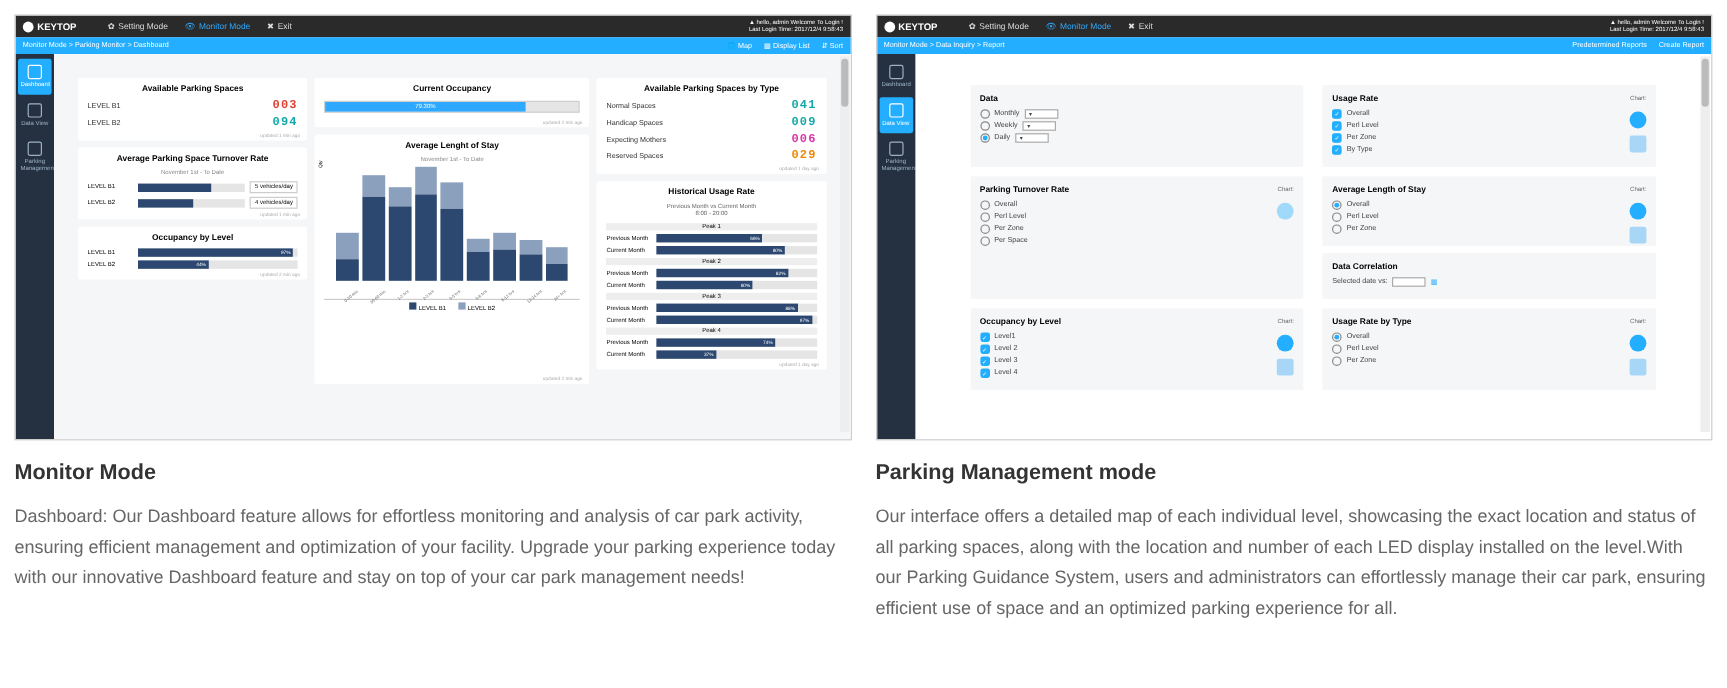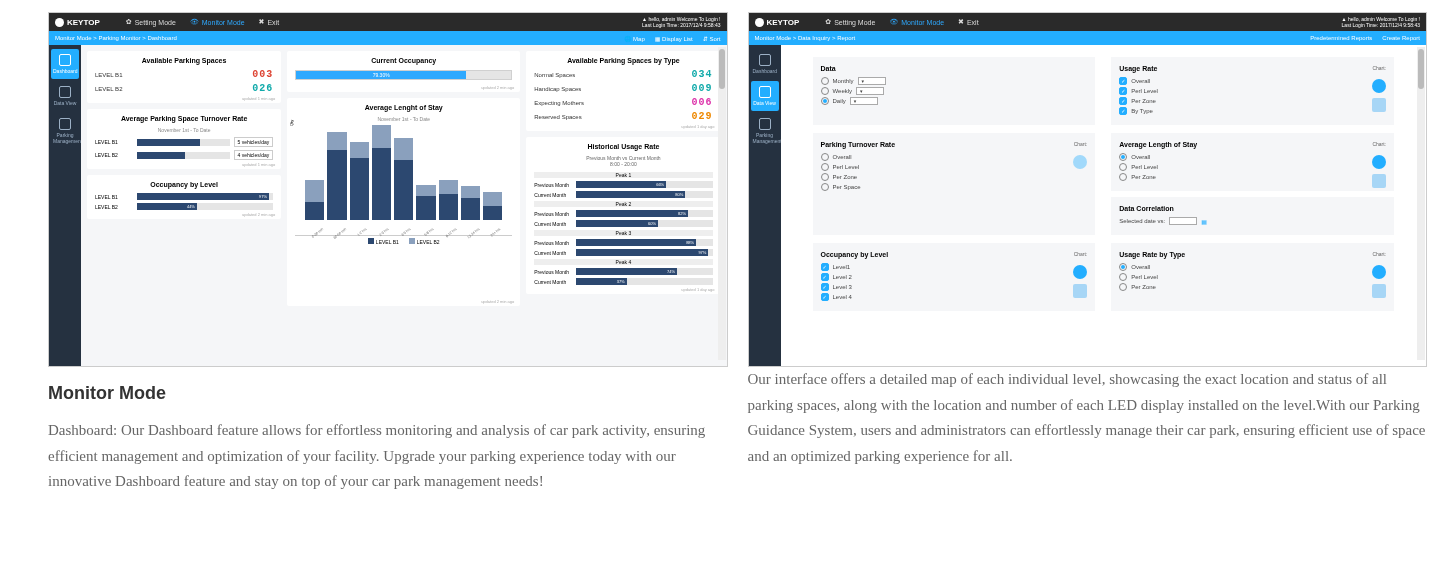--- a/index.html
+++ b/index.html
@@ -1,33 +1,33 @@
 <!DOCTYPE html>
 <html><head>
 <meta charset="utf-8">
 <style>
 *{box-sizing:border-box;margin:0;padding:0;}
 body{font-family:Arial,Helvetica,sans-serif;background:#fff;padding:12px;}
-.page{display:flex;gap:20px;margin-left:36px;}
+.page{display:flex;gap:20px;}
 .col{flex:1;}
 .app{border:1px solid #ccc;background:#fff;position:relative;font-size:7px;height:355px;overflow:hidden;}
 .topbar{background:#2a2a2a;color:#fff;display:flex;align-items:center;height:18px;padding:0 6px;}
 .brand{display:flex;align-items:center;gap:3px;font-weight:bold;font-size:8px;}
 .brand-icon{width:9px;height:9px;background:#fff;border-radius:50%;}
 .topnav{display:flex;gap:14px;margin-left:26px;align-items:center;}
 .topnav-item{display:flex;align-items:center;gap:3px;color:#ddd;}
 .topnav-item.active{color:#2ea9ff;}
 .user-info{margin-left:auto;font-size:5px;text-align:right;line-height:6px;}
 .subbar{background:#23aeff;color:#fff;height:14px;display:flex;align-items:center;padding:0 6px;font-size:6px;}
 .subbar-right{margin-left:auto;display:flex;gap:10px;}
 .sidebar{position:absolute;left:0;top:32px;bottom:0;width:32px;background:#253140;display:flex;flex-direction:column;align-items:center;padding-top:4px;}
 .side-item{width:28px;padding:5px 2px;text-align:center;font-size:5px;color:#9db1c6;margin-bottom:2px;border-radius:2px;}
 .side-item.active{background:#23aeff;color:#fff;}
 .side-icon{width:12px;height:12px;margin:0 auto 2px;border:1px solid currentColor;border-radius:2px;}
-.workspace{position:absolute;left:32px;right:0;top:32px;bottom:0;background:#f5f6f8;padding:6px;overflow:hidden;}
+.workspace{position:absolute;left:32px;right:0;top:32px;bottom:0;background:#f5f6f8;padding:20px;overflow:hidden;}
 .grid{display:grid;grid-template-columns:1fr 1.2fr 1fr;gap:6px;}
 .card{background:#fff;border-radius:2px;padding:6px 8px;position:relative;}
 .card h4{font-size:7px;font-weight:bold;text-align:center;margin-bottom:5px;}
 .card .sub{font-size:5px;text-align:center;color:#888;margin-bottom:4px;}
 .card .foot{position:absolute;bottom:2px;right:6px;font-size:4px;color:#aaa;}
 .kv{display:flex;justify-content:space-between;align-items:center;margin:3px 0;font-size:6px;}
 .kv .lbl{color:#333;}
 .dig{font-family:'Courier New',monospace;font-weight:bold;font-size:10px;letter-spacing:1px;}
 .red{color:#d43;} .cyan{color:#1aa;} .mag{color:#d3a;} .org{color:#e80;}
 .barline{display:flex;align-items:center;gap:4px;margin:3px 0;font-size:5px;}
@@ -59,21 +59,21 @@
 .radio,.check{width:8px;height:8px;border:1px solid #888;border-radius:50%;display:inline-flex;align-items:center;justify-content:center;}
 .check{border-radius:2px;}
 .radio.on::after{content:"";width:4px;height:4px;background:#23aeff;border-radius:50%;}
 .check.on{background:#23aeff;border-color:#23aeff;}
 .check.on::after{content:"✓";color:#fff;font-size:5px;}
 .chartlbl{position:absolute;right:8px;top:8px;font-size:5px;color:#666;}
 .cicon{width:14px;height:14px;background:#23aeff;border-radius:50%;display:inline-block;margin:2px;}
 .cicon.bar{border-radius:2px;background:#a7d6f6;}
 .mini-sel{border:1px solid #aaa;background:#fff;padding:0 3px;font-size:5px;width:28px;height:8px;display:inline-block;}
 .desc h3{font-size:18px;font-weight:bold;color:#333;margin:16px 0 14px;}
-.desc p{font-size:15px;color:#666;line-height:1.7;font-family:Liberation Serif, serif;}
+.desc p{font-size:15px;color:#666;line-height:1.7;}
 .scrollbar{position:absolute;right:1px;top:34px;bottom:6px;width:8px;background:#eee;}
 .scrollbar .thumb{position:absolute;left:1px;right:1px;top:2px;height:40px;background:#bbb;border-radius:3px;}
 </style>
 </head>
 <body>
 
 <div class="page">
 
 <div class="col">
 <div class="app">
@@ -120,21 +120,21 @@
       <div>
         <div class="card">
           <h4>Available Parking Spaces</h4>
           <div id="avail-rows">
                   <div class="kv">
                     <span class="lbl">LEVEL B1</span>
                     <span class="dig red">003</span>
                   </div>
                   <div class="kv">
                     <span class="lbl">LEVEL B2</span>
-                    <span class="dig cyan">026</span>
+                    <span class="dig cyan">094</span>
                   </div>
                 </div>
           <div class="foot">updated 1 min ago</div>
         </div>
         <div class="card" style="margin-top:6px">
           <h4>Average Parking Space Turnover Rate</h4>
           <div class="sub">November 1st - To Date</div>
           <div id="turnover-rows">
                   <div class="barline">
                     <span class="lbl">LEVEL B1</span>
@@ -261,21 +261,21 @@
           <div class="foot">updated 2 min ago</div>
         </div>
       </div>
 
       <div>
         <div class="card">
           <h4>Available Parking Spaces by Type</h4>
           <div id="bytype-rows">
                   <div class="kv">
                     <span class="lbl">Normal Spaces</span>
-                    <span class="dig cyan">034</span>
+                    <span class="dig cyan">041</span>
                   </div>
                   <div class="kv">
                     <span class="lbl">Handicap Spaces</span>
                     <span class="dig cyan">009</span>
                   </div>
                   <div class="kv">
                     <span class="lbl">Expecting Mothers</span>
                     <span class="dig mag">006</span>
                   </div>
                   <div class="kv">
@@ -558,16 +558,17 @@
                 </div>
               </div>
       </div>
     </div>
   </div>
   <div class="scrollbar">
           <div class="thumb"></div>
         </div>
 </div>
 <div class="desc">
+  <h3>Parking Management mode</h3>
   <p>Our interface offers a detailed map of each individual level, showcasing the exact location and status of all parking spaces, along with the location and number of each LED display installed on the level.With our Parking Guidance System, users and administrators can effortlessly manage their car park, ensuring efficient use of space and an optimized parking experience for all.</p>
 </div>
 </div>
 </div>
 
 </body></html>

